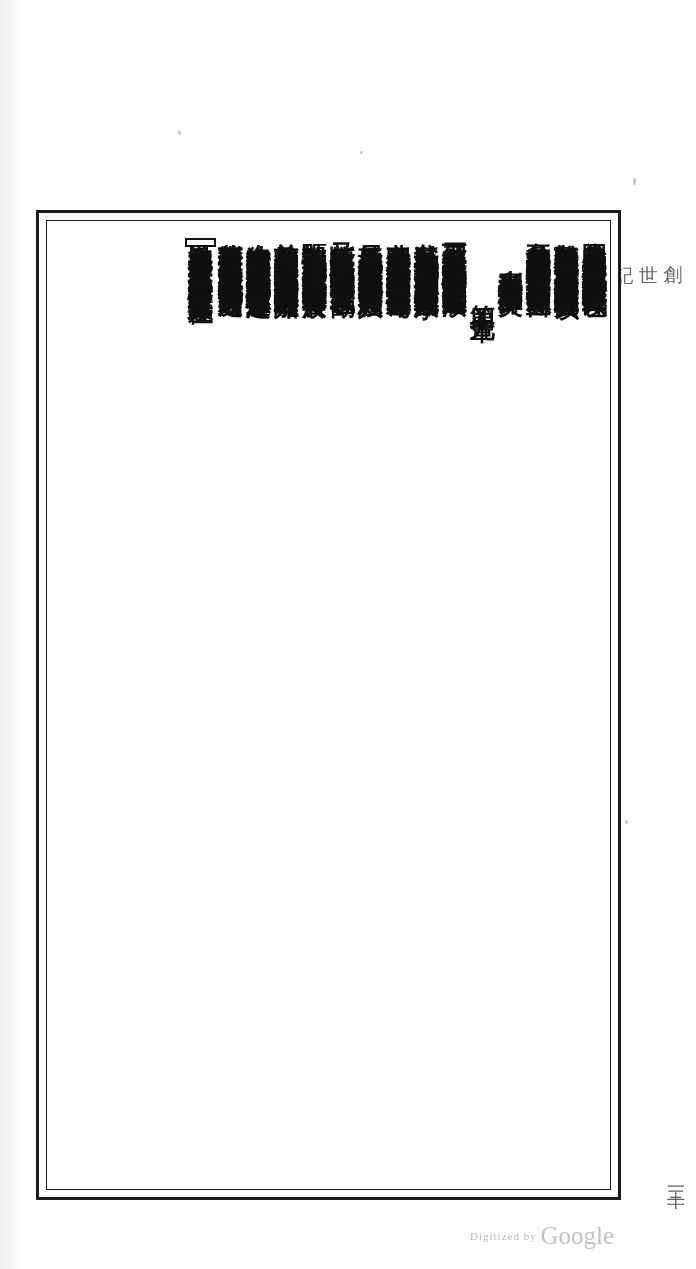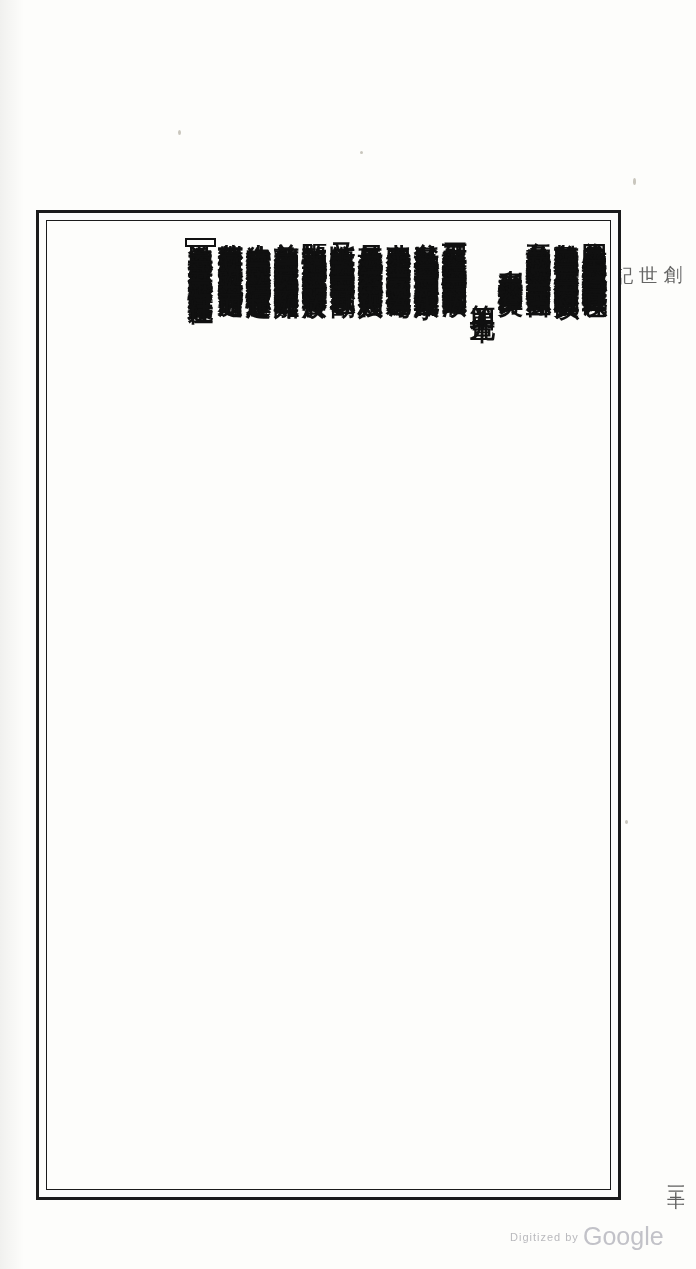--- a/index.html
+++ b/index.html
@@ -116,25 +116,24 @@
   .boxname {
     border: 2px solid #111;
     padding: 1px 0px;
     display: inline-block;
   }
   
   #watermark {
     position: absolute;
     left: 470px;
     top: 1222px;
-    font-family: Liberation Sans, sans-serif;
+    font-family: Liberation Serif, serif;
     color: #b9b9bd;
     font-size: 13px;
     letter-spacing: 0.5px;
-    margin-left: 40px;
   }
   #watermark .g {
     font-size: 25px;
     letter-spacing: 0px;
     color: #c2c2c8;
     vertical-align: -4px;
   }
   #watermark .small {
     font-size: 11px;
     letter-spacing: 1px;

